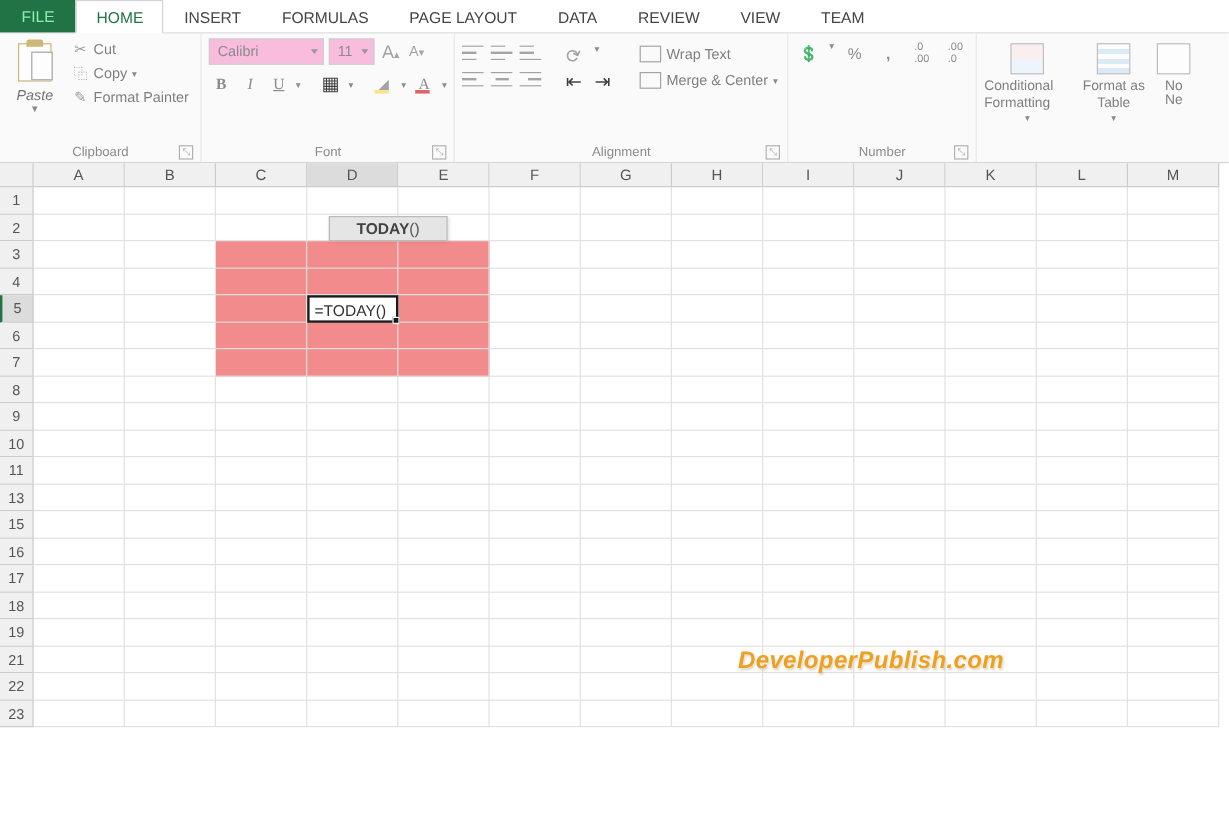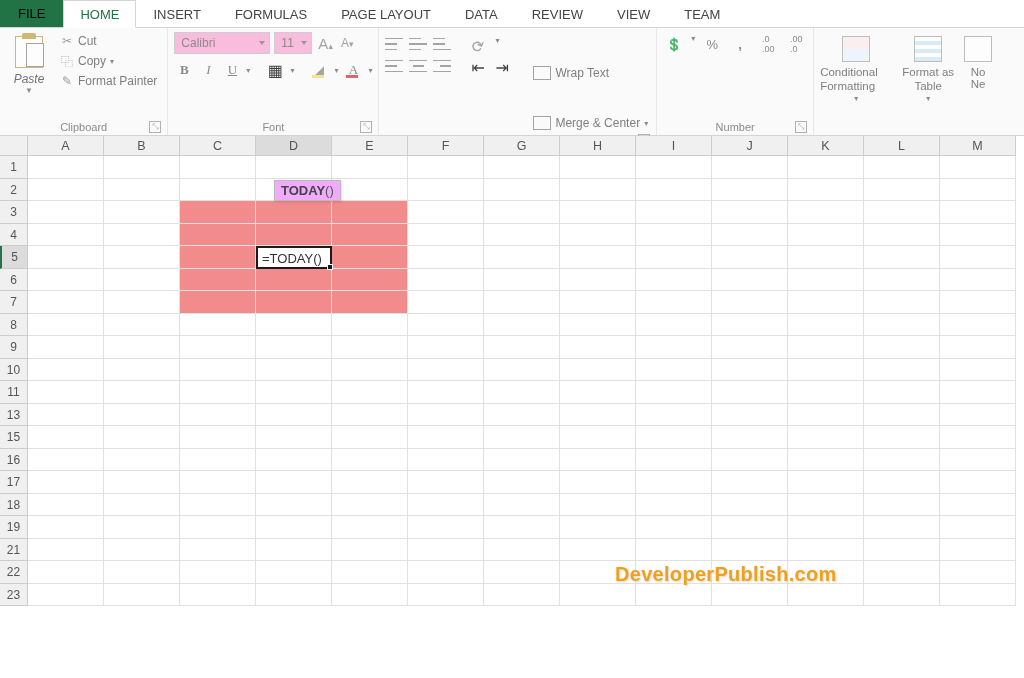--- a/index.html
+++ b/index.html
@@ -1,20 +1,20 @@
 <!DOCTYPE html>
 <html><head>
 <meta charset="utf-8">
 <style>
 * { box-sizing: border-box; margin: 0; padding: 0; font-family: "Segoe UI", Arial, sans-serif; }
 body { background: #fff; width: 1024px; height: 678px; overflow: hidden; position: relative; }
 
 
 .ribbon-tabs { display: flex; height: 28px; align-items: stretch; border-bottom: 1px solid #d4d4d4; }
-.file-tab { background: #217346; color: #000000; padding: 0 18px; display: flex; align-items: center; font-size: 13px; cursor: pointer; }
+.file-tab { background: #217346; color: #86efac; padding: 0 18px; display: flex; align-items: center; font-size: 13px; cursor: pointer; }
 .tab { padding: 0 16px; display: flex; align-items: center; font-size: 13px; color: #444; cursor: pointer; border: 1px solid transparent; border-bottom: none; }
 .tab.active { background: #fff; border: 1px solid #d4d4d4; border-bottom: 1px solid #fff; color: #217346; margin-bottom: -1px; }
 
 
 .ribbon { display: flex; height: 108px; background: #fafafa; border-bottom: 1px solid #d4d4d4; }
 .group { border-right: 1px solid #e1e1e1; display: flex; flex-direction: column; padding: 4px 6px 0 6px; opacity: 0.75; }
 .group-body { flex: 1; display: flex; }
 .group-label { text-align: center; font-size: 11px; color: #666; padding: 2px 0; position: relative; }
 .dlaunch { position: absolute; right: 0; bottom: 2px; width: 12px; height: 12px; border: 1px solid #999; font-size: 8px; color: #888; display: flex; align-items: center; justify-content: center; cursor: pointer; }
 
@@ -43,21 +43,21 @@
 .fill-bar { background: #ffd966; }
 .color-bar { background: #d13438; }
 
 
 .align-col { display: flex; flex-direction: column; gap: 6px; padding-top: 4px; }
 .align-row { display: flex; gap: 6px; }
 .align-btn { width: 18px; height: 16px; display: inline-flex; flex-direction: column; justify-content: space-around; cursor: pointer; }
 .align-btn span { height: 1.5px; background: #888; width: 100%; }
 .align-btn span.s { width: 65%; }
 .wrap-merge { display: flex; flex-direction: column; gap: 4px; padding-left: 10px; padding-top: 4px;}
-.wm-btn { font-size: 12px; color: #555; display: flex; align-items: center; gap: 4px; cursor: pointer; padding: 2px; margin-top: 28px; }
+.wm-btn { font-size: 12px; color: #555; display: flex; align-items: center; gap: 4px; cursor: pointer; padding: 2px; }
 .wm-icon { width: 18px; height: 14px; border: 1px solid #888; display: inline-block; }
 
 
 .num-col { display: flex; flex-direction: column; gap: 6px; min-width: 140px; padding-top: 2px;}
 .num-sel { border: 1px solid #c0c0c0; background: #fff; font-size: 12px; color: #555; height: 22px; width: 138px; display: flex; align-items: center; padding: 0 6px; position: relative; cursor: pointer; }
 .num-row { display: flex; gap: 6px; }
 .num-btn { width: 22px; height: 20px; display: flex; align-items: center; justify-content: center; font-size: 13px; color: #666; cursor: pointer; }
 
 
 .style-btn { display: flex; flex-direction: column; align-items: center; width: 72px; font-size: 11.5px; color: #555; cursor: pointer; padding-top: 4px; }
@@ -79,21 +79,21 @@
 
 
 .hl { background: #F28C8C; }
 
 
 .editing { border: 2px solid #1a1a1a; background: #fff !important; z-index: 5; }
 .editing-input { width: 100%; border: none; outline: none; font-size: 13px; color: #333; background: transparent; font-family: inherit; }
 .fill-handle { position: absolute; right: -3px; bottom: -3px; width: 6px; height: 6px; background: #1a1a1a; border: 1px solid #fff; }
 
 
-.fn-tooltip { position: absolute; background: #f0abfc; border: 1px solid #bbb; box-shadow: 1px 1px 3px rgba(0,0,0,0.15); font-size: 13px; color: #555; padding: 2px 6px; z-index: 10; pointer-events: none; }
+.fn-tooltip { position: absolute; background: #e5e5e5; border: 1px solid #bbb; box-shadow: 1px 1px 3px rgba(0,0,0,0.15); font-size: 13px; color: #555; padding: 2px 22px; z-index: 10; pointer-events: none; }
 .fn-tooltip .fn { font-weight: bold; color: #444; }
 
 
 .watermark { position: absolute; font-size: 20px; font-weight: 600; color: #f0a020; text-shadow: 0 0 4px #fff, 1px 1px 2px rgba(100,70,0,0.3); letter-spacing: 0.3px; }
 </style>
 </head>
 <body>
 
 <div class="ribbon-tabs">
   <div class="file-tab">FILE</div>
@@ -604,14 +604,14 @@
         <div class="cell"></div>
         <div class="cell"></div>
         <div class="cell"></div>
         <div class="cell"></div>
         <div class="cell"></div>
         <div class="cell"></div>
         <div class="cell"></div>
       </div>
     </div>
   <div class="fn-tooltip" id="tooltip" style="left:274px; top:44px;"><span class="fn">TODAY</span><span>()</span></div>
-  <div class="watermark" style="left:615px; top:427px;">DeveloperPublish.com</div>
+  <div class="watermark" style="left:615px; top:404px;font-style:italic;">DeveloperPublish.com</div>
 </div>
 
 </body></html>

